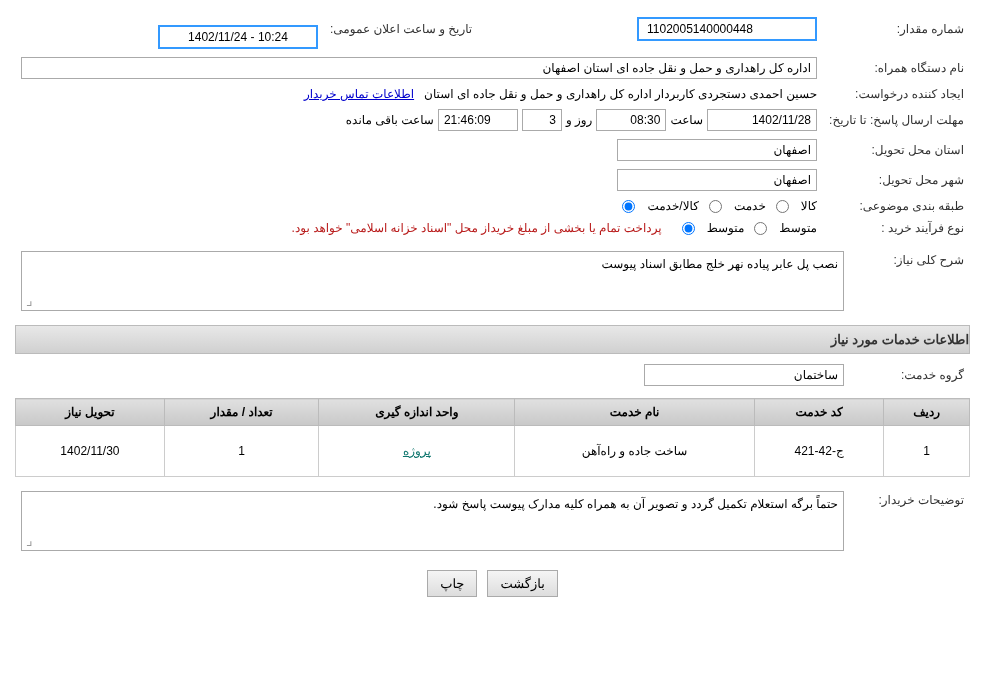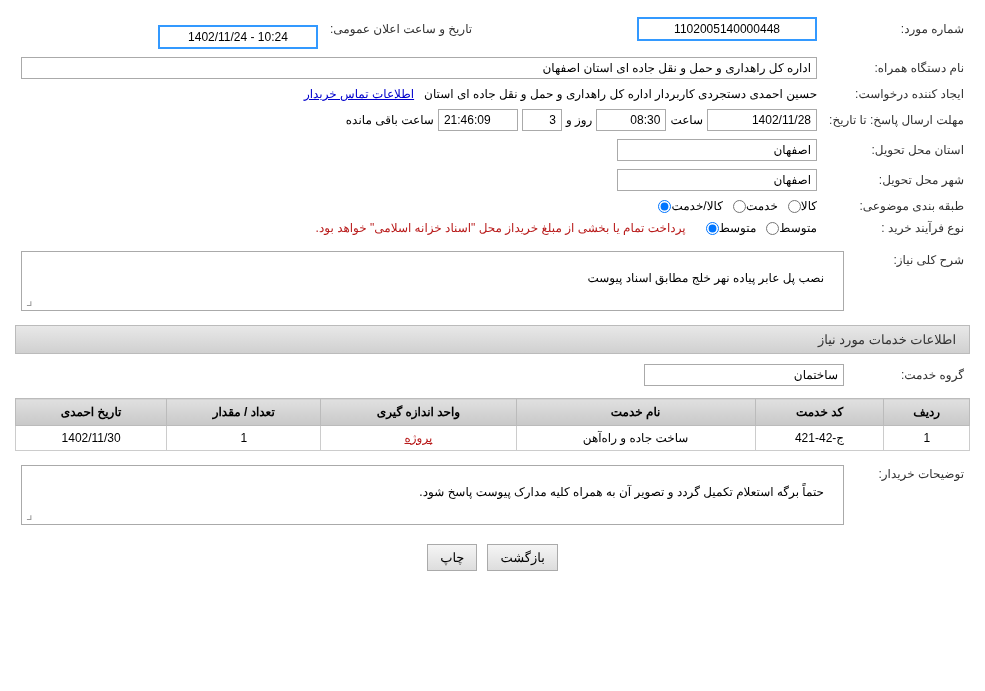--- a/index.html
+++ b/index.html
@@ -56,63 +56,63 @@
       direction: rtl;
     }
     .input-full { width: 100%; }
     .highlight-number {
       border: 2px solid #3399ff;
       background: #fff;
       padding: 3px 8px;
       font-size: 12px;
       font-family: Tahoma, Arial, sans-serif;
       direction: ltr;
-      text-align: center;
+      text-align: left;
     }
     .highlight-date {
       border: 2px solid #3399ff;
       background: #fff;
       padding: 3px 8px;
       font-size: 12px;
       font-family: Tahoma, Arial, sans-serif;
       direction: ltr;
       text-align: center;
       margin-top: 16px;
     }
     .link-blue {
       color: #0000cc;
       text-decoration: underline;
       cursor: pointer;
     }
     .section-title {
       background: linear-gradient(to bottom, #e8e8e8, #d0d0d0);
       border: 1px solid #bbb;
-      padding: 6px 13px;
+      padding: 6px 0;
       font-size: 13px;
-      font-weight: normal;
+      font-weight: bold;
       color: #333;
       margin: 10px 0 6px 0;
       text-align: right;
     }
     .time-row {
       display: flex;
       align-items: center;
       gap: 4px;
       direction: rtl;
     }
     .radio-group {
       display: flex;
       align-items: center;
       gap: 10px;
       direction: rtl;
     }
     .radio-item {
       display: flex;
       align-items: flex-end;
-      gap: 0;
+      gap: 12px;
     }
     .note-text {
       font-size: 12px;
       color: #b91c1c;
     }
     .services-table {
       width: 100%;
       border-collapse: collapse;
       margin-top: 8px;
       border: 1px solid #ccc;
@@ -120,31 +120,31 @@
     .services-table th {
       background: linear-gradient(to bottom, #e0e0e0, #c8c8c8);
       border: 1px solid #bbb;
       padding: 6px 8px;
       font-size: 12px;
       text-align: center;
       font-weight: bold;
     }
     .services-table td {
       border: 1px solid #ccc;
-      padding: 5px 8px;
+      padding: 18px 8px;
       font-size: 12px;
       text-align: center;
     }
     .services-table tr:nth-child(even) td { background: #f8f8f8; }
-    .link-orange { color: #b91c1c; text-decoration: underline; cursor: pointer; margin-top: 8px; }
+    .link-orange { color: #0f766e; text-decoration: underline; cursor: pointer; margin-top: 8px; }
     .textarea-container {
       border: 1px solid #aaa;
       background: #fff;
       min-height: 60px;
-      padding: 19px;
+      padding: 5px;
       font-size: 12px;
       direction: rtl;
       text-align: right;
       position: relative;
     }
     .textarea-container::after {
       content: '⌟';
       position: absolute;
       bottom: 2px;
       left: 4px;
@@ -171,21 +171,21 @@
 
 <div class="page-wrapper">
 
 
   <div class="content-area">
 
     <table class="info-table">
 
       <tbody>
           <tr>
-        <td class="label-cell">شماره مورد:</td>
+        <td class="label-cell">شماره مقدار:</td>
         <td class="value-cell">
           <input class="highlight-number" type="text" style="width: 180px;" readonly="" value="1102005140000448">
         </td>
         <td class="label-cell" style="text-align:left;">تاریخ و ساعت اعلان عمومی:</td>
         <td class="value-cell">
           <input class="highlight-date" type="text" style="width: 160px;" readonly="" value="1402/11/24 - 10:24">
         </td>
       </tr>
 
       <tr>
@@ -299,21 +299,21 @@
       </table>
 
     <table class="services-table">
       <thead>
         <tr>
           <th>ردیف</th>
           <th>کد خدمت</th>
           <th>نام خدمت</th>
           <th>واحد اندازه گیری</th>
           <th>تعداد / مقدار</th>
-          <th>تاریخ احمدی</th>
+          <th>تحویل نیاز</th>
         </tr>
       </thead>
       <tbody>
         <tr>
           <td>1</td>
           <td>ج-42-421</td>
           <td>ساخت جاده و راه‌آهن</td>
           <td class="link-orange">پروژه</td>
           <td>1</td>
           <td>1402/11/30</td>

